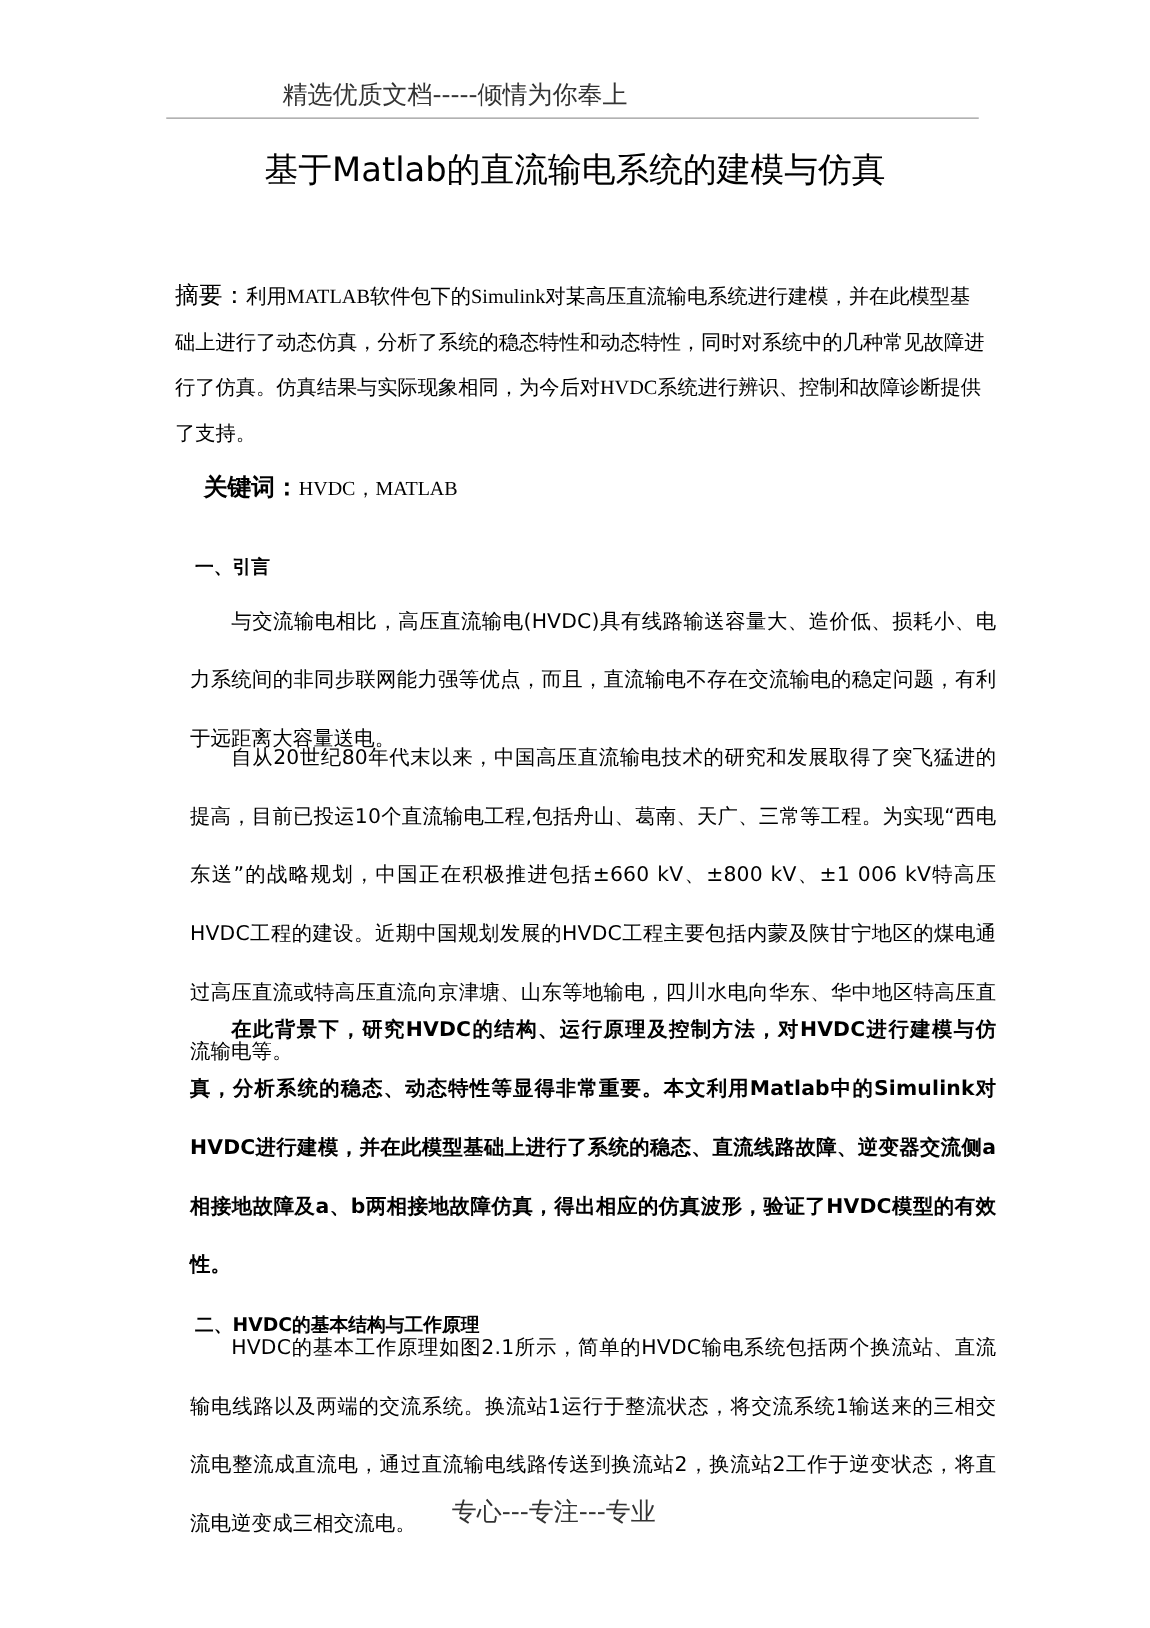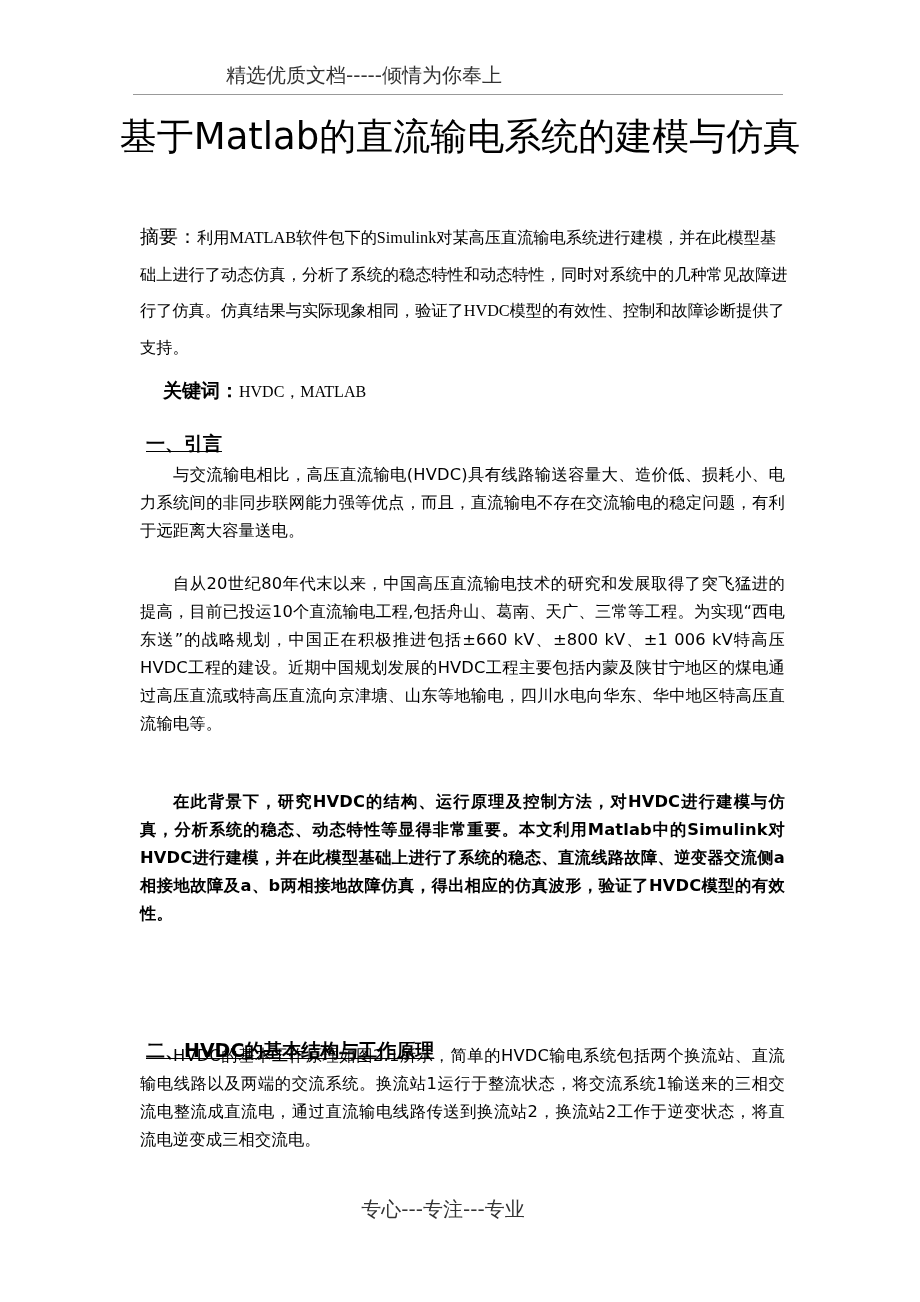--- a/index.html
+++ b/index.html
@@ -34,21 +34,21 @@
       top: 94px;
       height: 0;
       border-top: 1.5px solid #999999;
     }
     .doc-title {
       position: absolute;
       left: 0;
       width: 920px;
       top: 116px;
       text-align: center;
-      font-size: 37px;
+      font-size: 27px;
       line-height: 42px;
       font-family: "DejaVu Sans", "Liberation Sans", sans-serif;
       font-weight: normal;
       margin: 0;
       color: #000;
     }
     .abstract {
       position: absolute;
       left: 140px;
       top: 218px;
@@ -73,36 +73,35 @@
       margin-left: 23px;
     }
     .keywords .label {
       font-size: 19px;
       font-family: "DejaVu Sans", "Liberation Sans", sans-serif;
       font-weight: bold;
     }
     .section-heading {
       position: absolute;
       left: 140px;
-      font-size: 19px;
+      font-size: 15px;
       line-height: 30px;
       font-family: "DejaVu Sans", "Liberation Sans", sans-serif;
       font-weight: bold;
-      margin: 6px;
-      text-decoration: underline;
+      margin: 16px;
     }
     .para {
       position: absolute;
       left: 140px;
       width: 645px;
       font-size: 16.3px;
-      line-height: 28px;
+      line-height: 47px;
       text-indent: 33px;
       text-align: justify;
-      margin: 0;
+      margin: 12px;
       font-family: "DejaVu Sans", "Liberation Sans", sans-serif;
       letter-spacing: 0.15px;
     }
     .page-footer {
       position: absolute;
       left: 0;
       width: 886px;
       top: 1195px;
       text-align: center;
       font-size: 20px;
@@ -113,21 +112,21 @@
   </style>
 </head>
 <body>
 
 <div class="page-header">精选优质文档-----倾情为你奉上</div>
 <div class="header-rule"></div>
 
 <h1 class="doc-title">基于Matlab的直流输电系统的建模与仿真</h1>
 
 <div class="abstract">
-  <span class="label">摘要：</span><span>利用MATLAB软件包下的Simulink对某高压直流输电系统进行建模，并在此模型基础上进行了动态仿真，分析了系统的稳态特性和动态特性，同时对系统中的几种常见故障进行了仿真。仿真结果与实际现象相同，验证了HVDC模型的有效性、控制和故障诊断提供了支持。</span>
+  <span class="label">摘要：</span><span>利用MATLAB软件包下的Simulink对某高压直流输电系统进行建模，并在此模型基础上进行了动态仿真，分析了系统的稳态特性和动态特性，同时对系统中的几种常见故障进行了仿真。仿真结果与实际现象相同，为今后对HVDC系统进行辨识、控制和故障诊断提供了支持。</span>
 </div>
 
 <div class="keywords">
   <span class="label">关键词：</span><span>HVDC，MATLAB</span>
 </div>
 
 <h2 class="section-heading" style="top:422px;">一、引言</h2>
 
 <p class="para" style="top:461px;">与交流输电相比，高压直流输电(HVDC)具有线路输送容量大、造价低、损耗小、电力系统间的非同步联网能力强等优点，而且，直流输电不存在交流输电的稳定问题，有利于远距离大容量送电。</p>
 <p class="para" style="top:570px;">自从20世纪80年代末以来，中国高压直流输电技术的研究和发展取得了突飞猛进的提高，目前已投运10个直流输电工程,包括舟山、葛南、天广、三常等工程。为实现“西电东送”的战略规划，中国正在积极推进包括±660 kV、±800 kV、±1 006 kV特高压HVDC工程的建设。近期中国规划发展的HVDC工程主要包括内蒙及陕甘宁地区的煤电通过高压直流或特高压直流向京津塘、山东等地输电，四川水电向华东、华中地区特高压直流输电等。</p>

